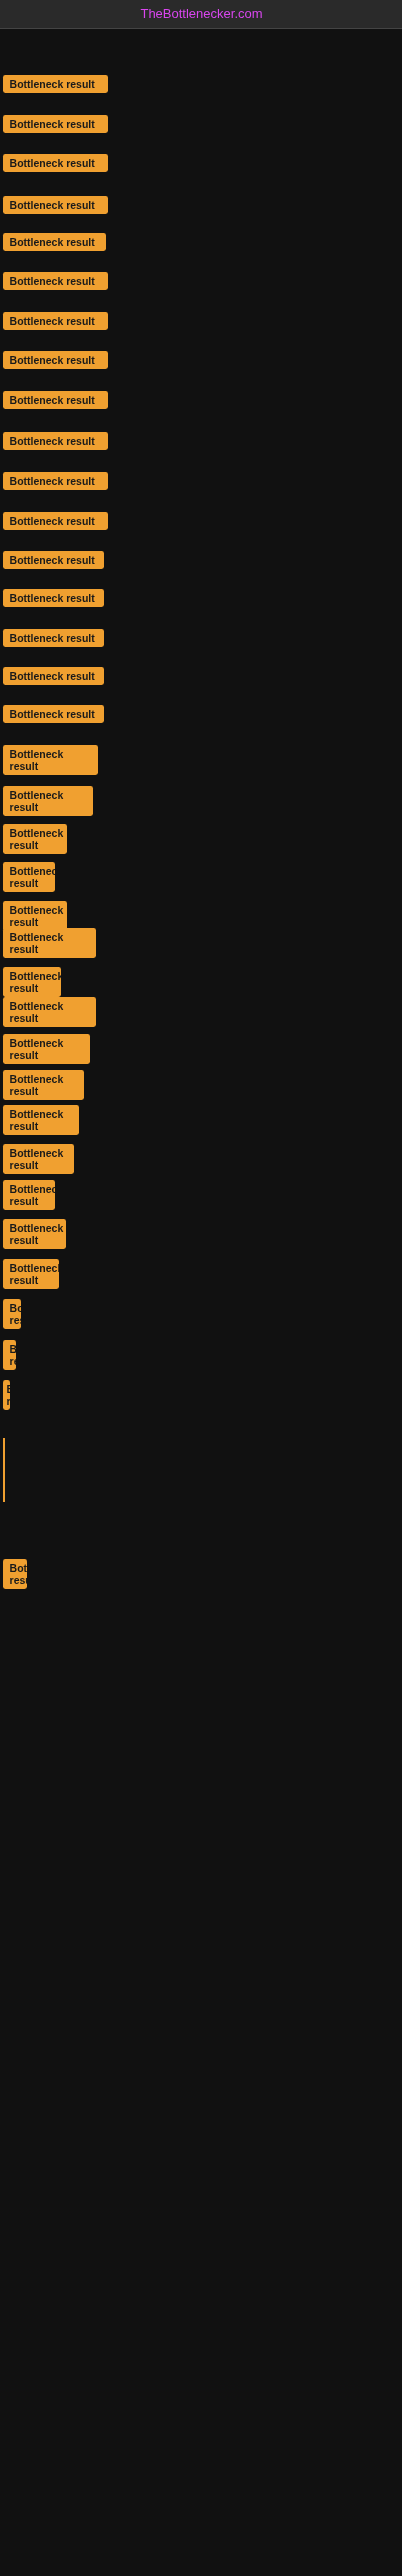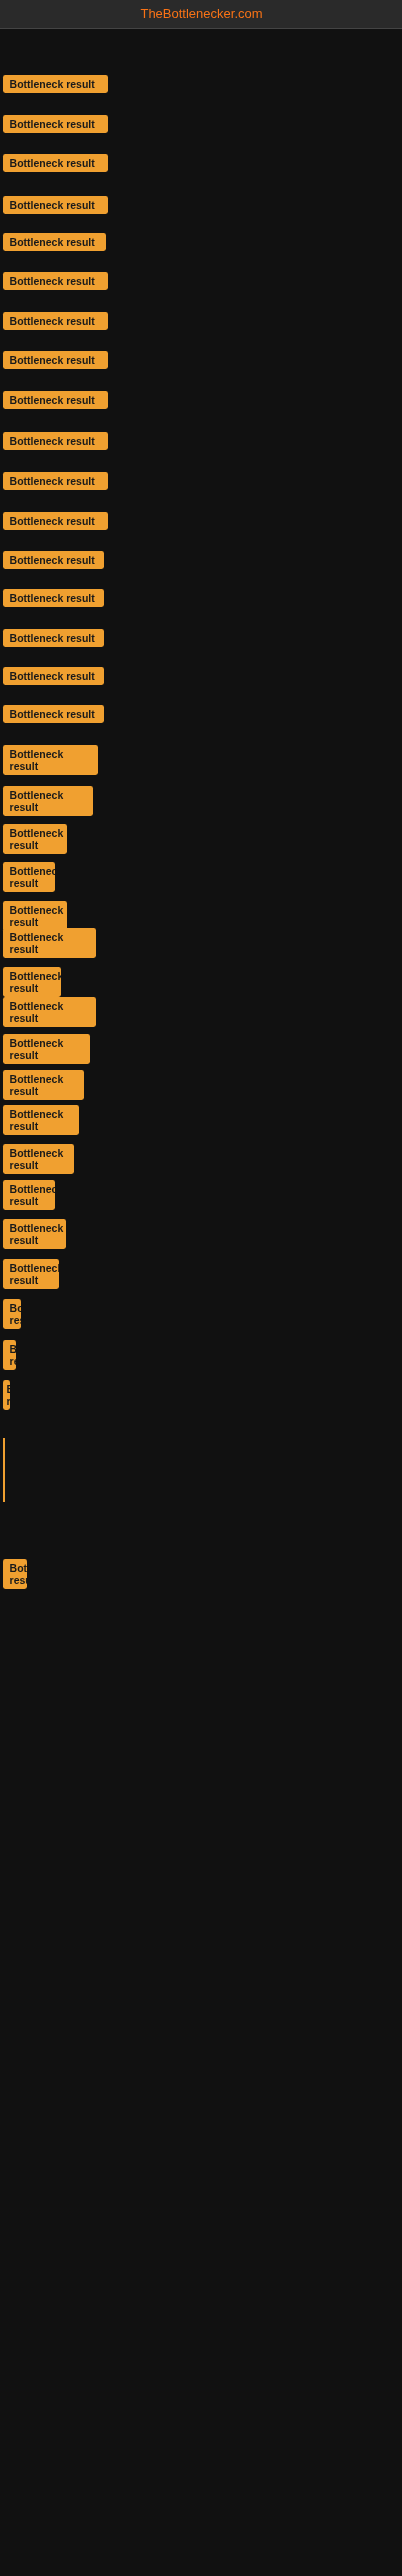--- a/index.html
+++ b/index.html
@@ -13,21 +13,21 @@
       width: 403px;
       min-height: 2576px;
       font-family: Arial, sans-serif;
       position: relative;
     }
   </style>
 </head>
 <body>
 
 <div style="background:#2a2a2a; text-align:center; padding:6.4px 0; border-bottom:0.8px solid #444;">
-  <span style="color:#f97316; font-size:13px;">TheBottlenecker.com</span>
+  <span style="color:#d946ef; font-size:13px;">TheBottlenecker.com</span>
 </div>
 
 <div style="position:relative; width:403px; height:2576px; background:#111;">
 
   <div style="position:absolute; top:46px; left:3.2px; background:#f0a030; color:#1a1a1a; font-size:10.5px; font-weight:bold; padding:3.2px 6.4px; border-radius:2.4px; width:105px; overflow:hidden;">
     <span>Bottleneck result</span>
   </div>
 
   <div style="position:absolute; top:86px; left:3.2px; background:#f0a030; color:#1a1a1a; font-size:10.5px; font-weight:bold; padding:3.2px 6.4px; border-radius:2.4px; width:105px; overflow:hidden;">
     <span>Bottleneck result</span>

